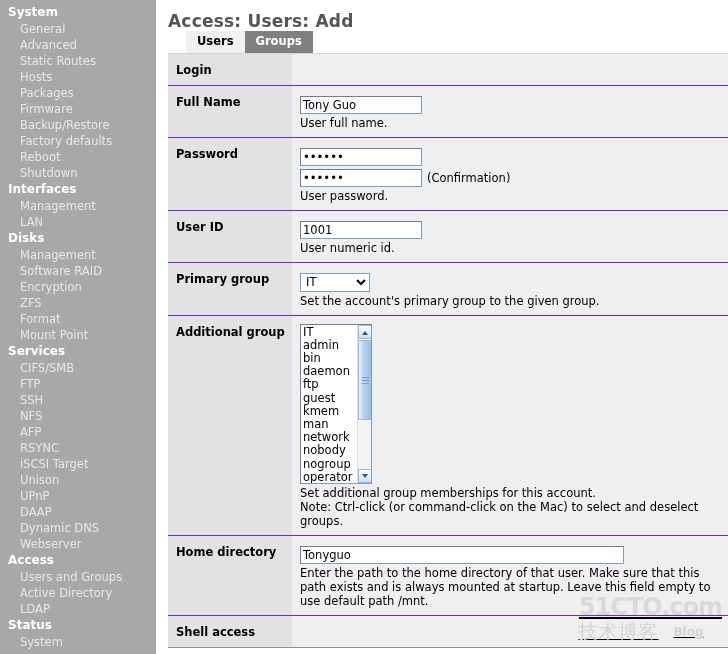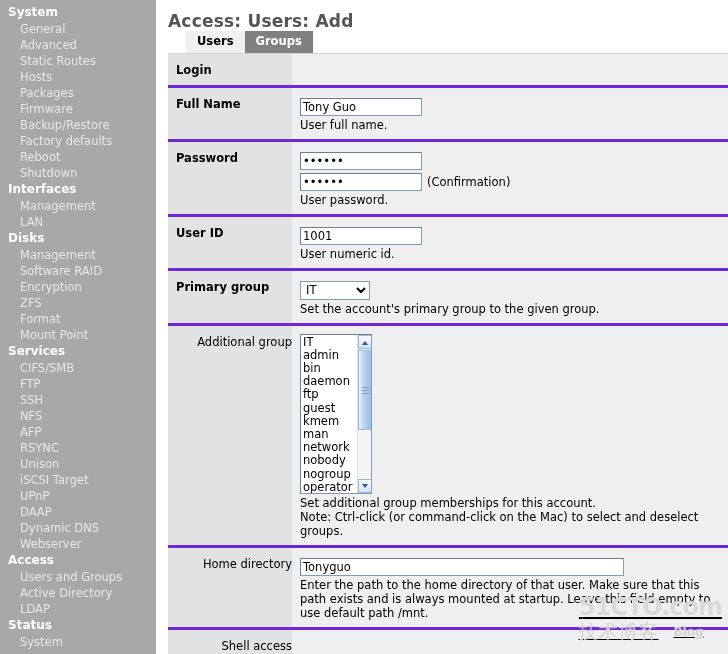--- a/index.html
+++ b/index.html
@@ -85,34 +85,34 @@
 
   
   #form-area {
     margin-left: 2px;
     width: 560px;
     background: #f0f0f0;
     border-top: 1px solid #d4d4d4;
   }
   .row {
     display: flex;
-    border-bottom: 3px solid #6d28d9;
+    border-bottom: 1px solid #6d28d9;
     background: #efefef;
   }
   .row:last-of-type { border-bottom: 1px solid #909090; }
   .cell-label {
     width: 124px;
     min-width: 124px;
     background: #e2e2e2;
     font-size: 11.5px;
     font-weight: bold;
     color: #000000;
     padding: 9px 0 8px 8px;
   }
-  .cell-label.plain { font-weight: normal; text-align: right; }
+  .cell-label.plain { font-weight: bold; }
   .cell-value {
     flex: 1;
     background: #efefef;
     padding: 8px 6px 7px 8px;
   }
   .desc {
     font-size: 11.5px;
     color: #000000;
     line-height: 14px;
     margin-top: 2px;
@@ -290,22 +290,22 @@
       <div class="nav-item">ZFS</div>
       <div class="nav-item">Format</div>
       <div class="nav-item">Mount Point</div>
       <div class="nav-group-title">Services</div>
       <div class="nav-item">CIFS/SMB</div>
       <div class="nav-item">FTP</div>
       <div class="nav-item">SSH</div>
       <div class="nav-item">NFS</div>
       <div class="nav-item">AFP</div>
       <div class="nav-item">RSYNC</div>
+      <div class="nav-item">iSCSI Target</div>
       <div class="nav-item">Unison</div>
-      <div class="nav-item">iSCSI Target</div>
       <div class="nav-item">UPnP</div>
       <div class="nav-item">DAAP</div>
       <div class="nav-item">Dynamic DNS</div>
       <div class="nav-item">Webserver</div>
       <div class="nav-group-title">Access</div>
       <div class="nav-item">Users and Groups</div>
       <div class="nav-item">Active Directory</div>
       <div class="nav-item">LDAP</div>
       <div class="nav-group-title">Status</div>
       <div class="nav-item">System</div>

